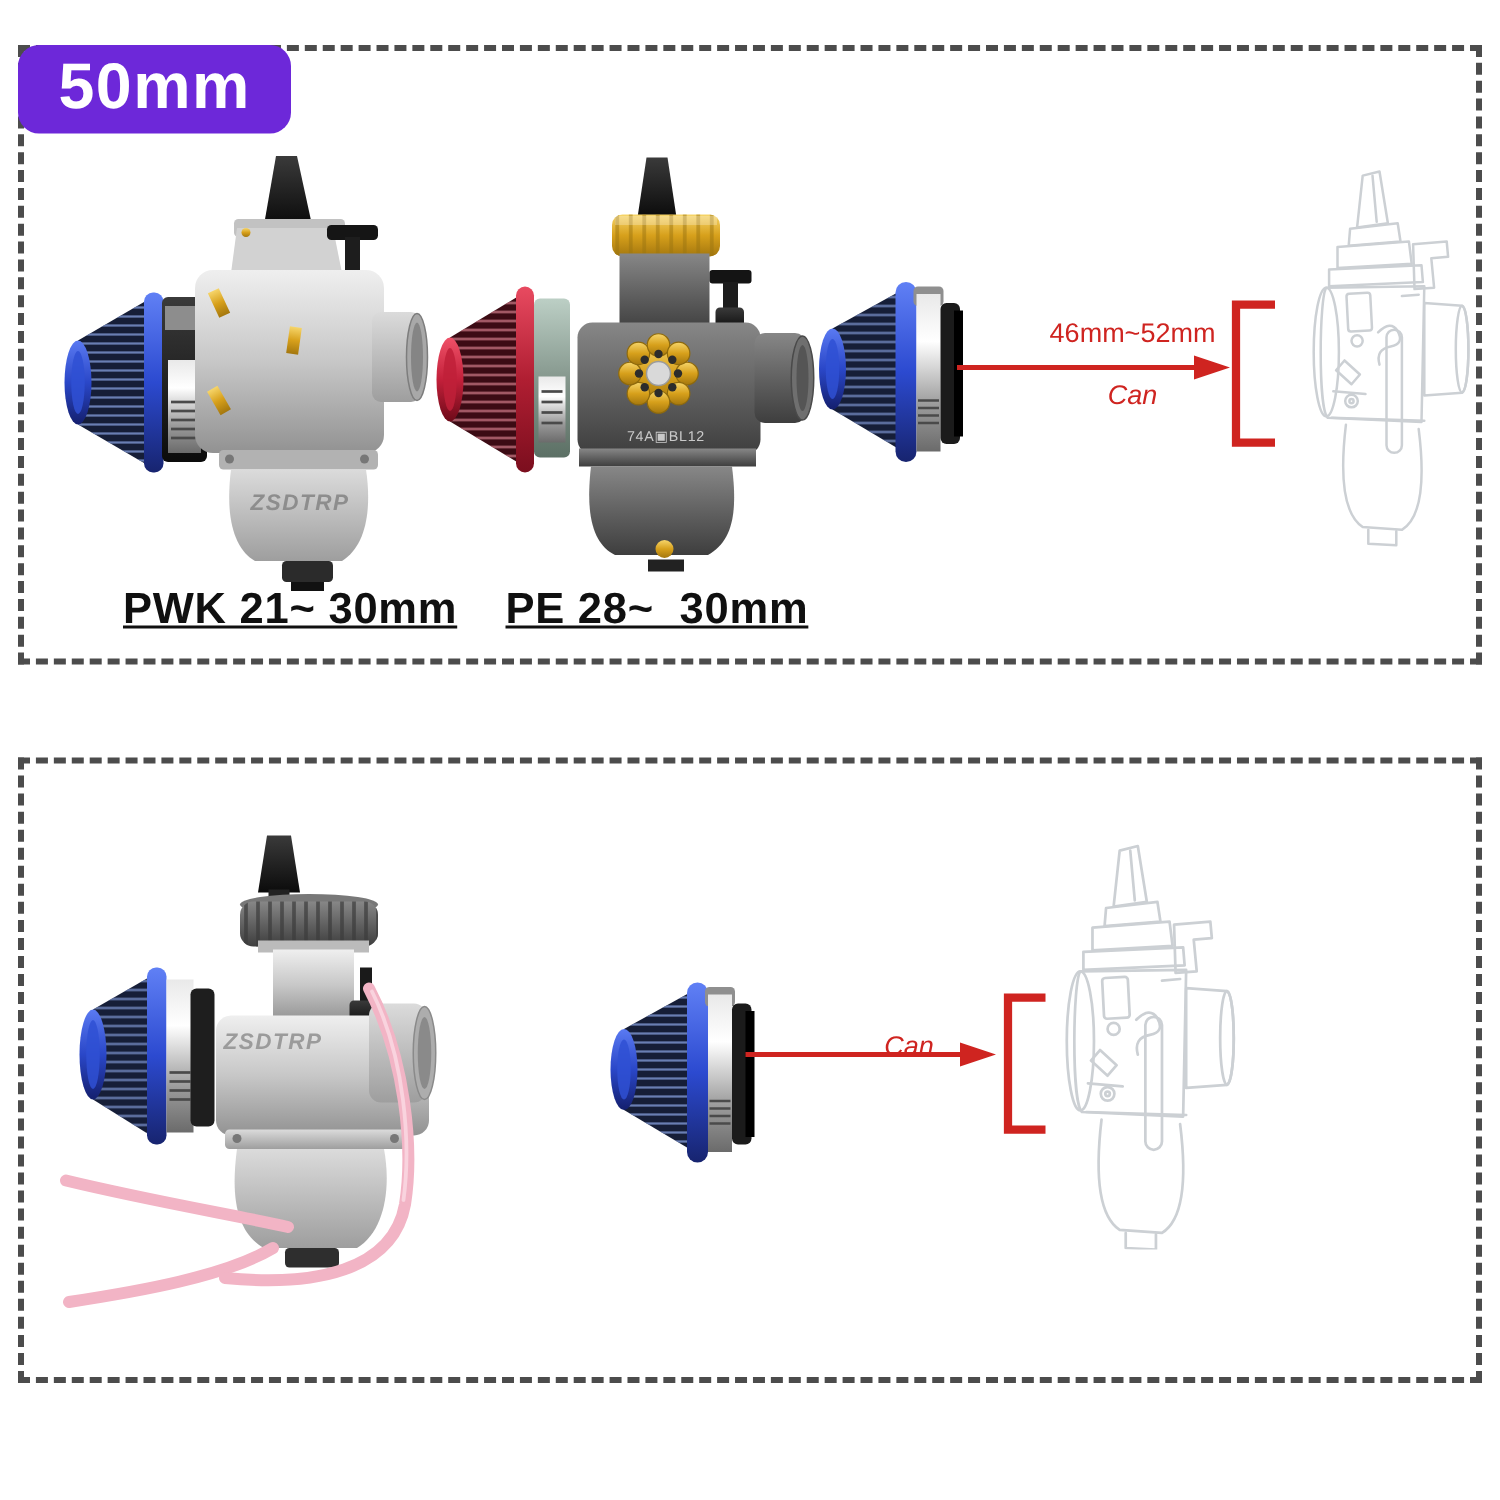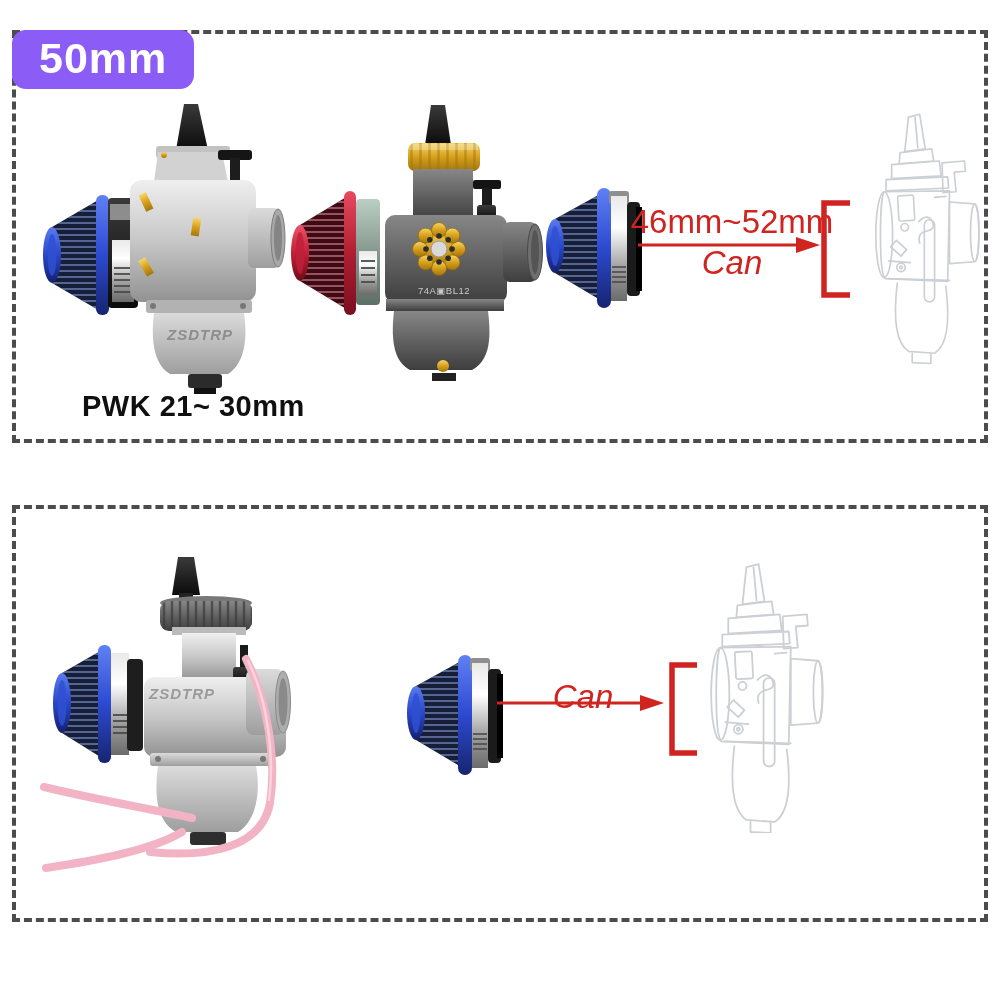--- a/index.html
+++ b/index.html
@@ -2,24 +2,24 @@
 <html><head>
 <meta charset="utf-8">
 <style>
   html,body{margin:0;padding:0;}
   body{width:1000px;height:1000px;background:#ffffff;font-family:"Liberation Sans","DejaVu Sans",sans-serif;}
   .canvas{position:relative;width:1000px;height:1000px;background:#fff;overflow:hidden;}
   .sec{position:absolute;border:4px dashed #4c4c4c;box-sizing:border-box;background:#fff;}
   #sec50{left:12px;top:30px;width:976px;height:413px;}
   #sec60{left:12px;top:505px;width:976px;height:417px;}
   .abs{position:absolute;}
-  .pill{position:absolute;left:-4px;top:-4px;background:#8b5cf6;color:#fff;font-weight:bold;
+  .pill{position:absolute;left:-4px;top:-4px;background:#6d28d9;color:#fff;font-weight:bold;
         font-size:43px;line-height:1;padding:7px 27px 9px;border-radius:14px;letter-spacing:1px;}
-  .plabel{position:absolute;font-size:29px;font-weight:bold;color:#101010;white-space:pre;letter-spacing:.5px;}
-  .anno{position:absolute;width:210px;text-align:center;color:#cf2420;font-size:33px;line-height:28px;}
+  .plabel{position:absolute;font-size:29px;font-weight:bold;color:#101010;white-space:pre;letter-spacing:.5px;text-decoration:underline;}
+  .anno{position:absolute;width:210px;text-align:center;color:#cf2420;font-size:18px;line-height:28px;margin-left:23px;}
   .anno .fit{margin-top:13px;font-style:italic;}
   #sec60 .anno .fit{margin-top:8px;}
   svg text{font-family:"Liberation Sans","DejaVu Sans",sans-serif;}
 </style>
 </head>
 <body>
 
 <div class="canvas">
 
   <svg width="0" height="0" style="position:absolute" aria-hidden="true">
@@ -256,20 +256,21 @@
         <path d="M56,184 C51,226 56,249 68,257 L96,259 C109,251 113,227 108,187"></path>
         <path d="M72,259 L72,269 L92,270 L92,260"></path>
         <circle cx="60" cy="167" r="4.5"></circle>
           <circle cx="60" cy="167" r="1.5"></circle>
         <path d="M47,160 L70,162"></path>
           <path d="M96,92 L108,91"></path>
       </g>
     </svg>
 
     <div class="plabel" style="left:66px;top:356px">PWK 21~ 30mm</div>
+    <div class="plabel" style="left:321px;top:356px">PE 28~  30mm</div>
   </section>
 
   <section class="sec" id="sec60">
 
     <svg class="abs" style="left:16px;top:46px" width="260" height="330" viewBox="0 0 260 330">
       <g>
         <polygon points="30,118 70,95 70,203 30,178" fill="#161e38"></polygon>
         <polygon points="30,118 70,95 70,203 30,178" fill="url(#pRibB)" opacity=".8"></polygon>
         <ellipse cx="30" cy="148" rx="9" ry="30" fill="url(#gBlueCap)"></ellipse>
         <ellipse cx="30" cy="148" rx="4.5" ry="23" fill="#2f50d4" opacity=".85"></ellipse>

